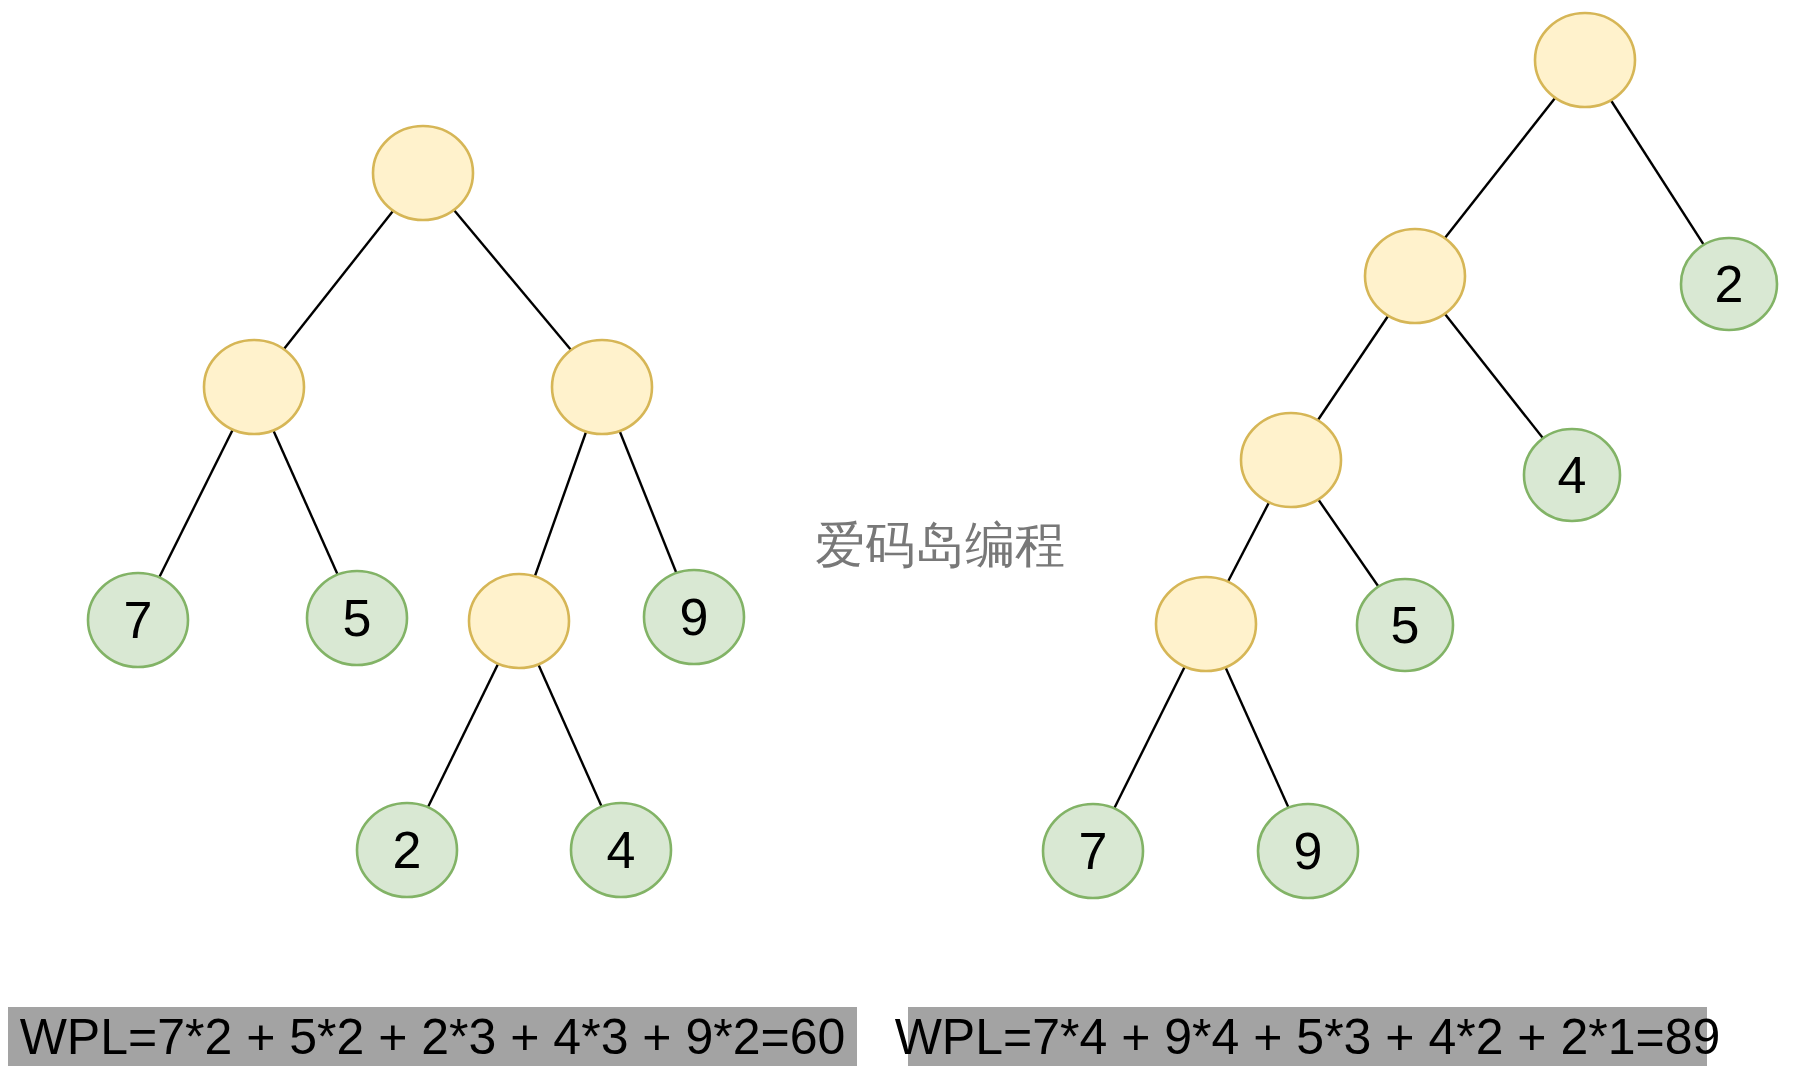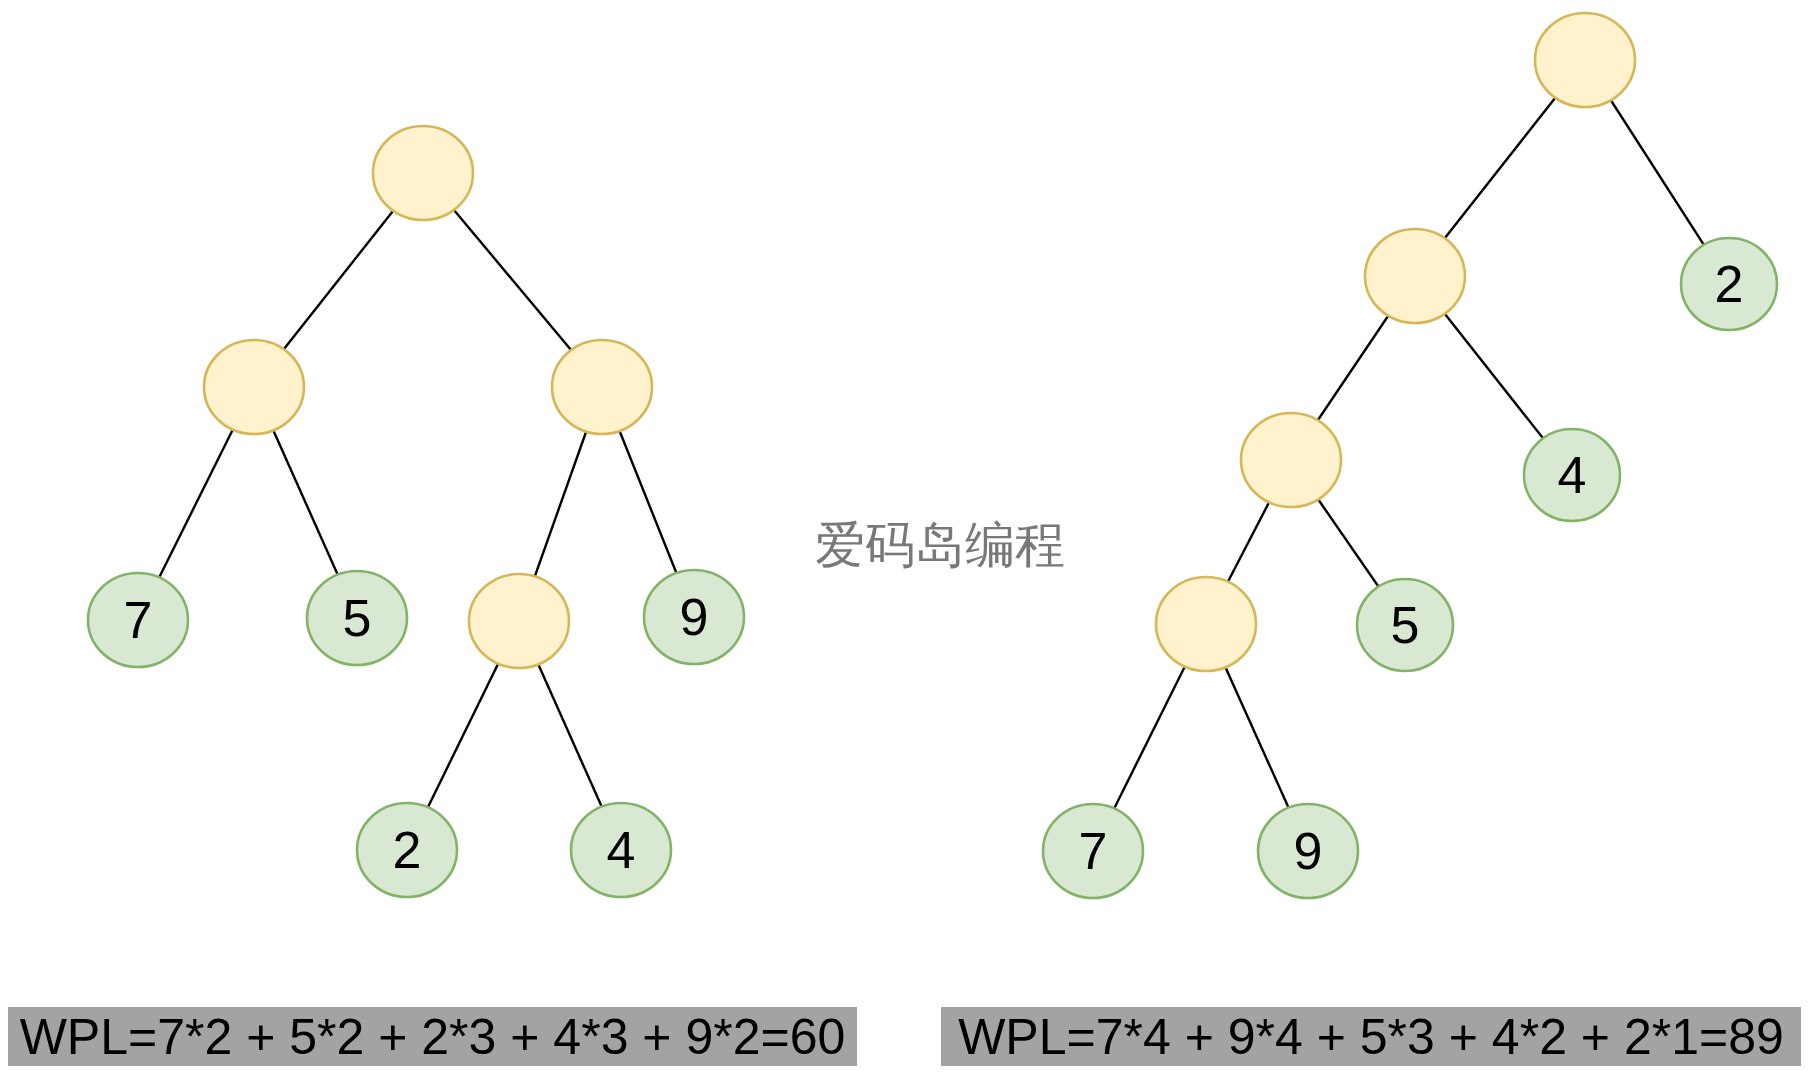--- a/index.html
+++ b/index.html
@@ -58,21 +58,21 @@
     height: 59px;
     background: #a3a3a3;
     display: flex;
     align-items: center;
     justify-content: center;
     font-size: 50px;
     color: #000000;
     white-space: nowrap;
   }
   .formula-bar.left { left: 8px;   width: 849px; }
-  .formula-bar.right{ left: 941px; width: 860px; }
+  .formula-bar.right{ left: 908px; width: 799px; }
 </style>
 </head>
 <body>
 
 <div class="canvas">
 
   <svg class="tree-svg" viewBox="0 0 1815 1083">
 
     <g>
 

